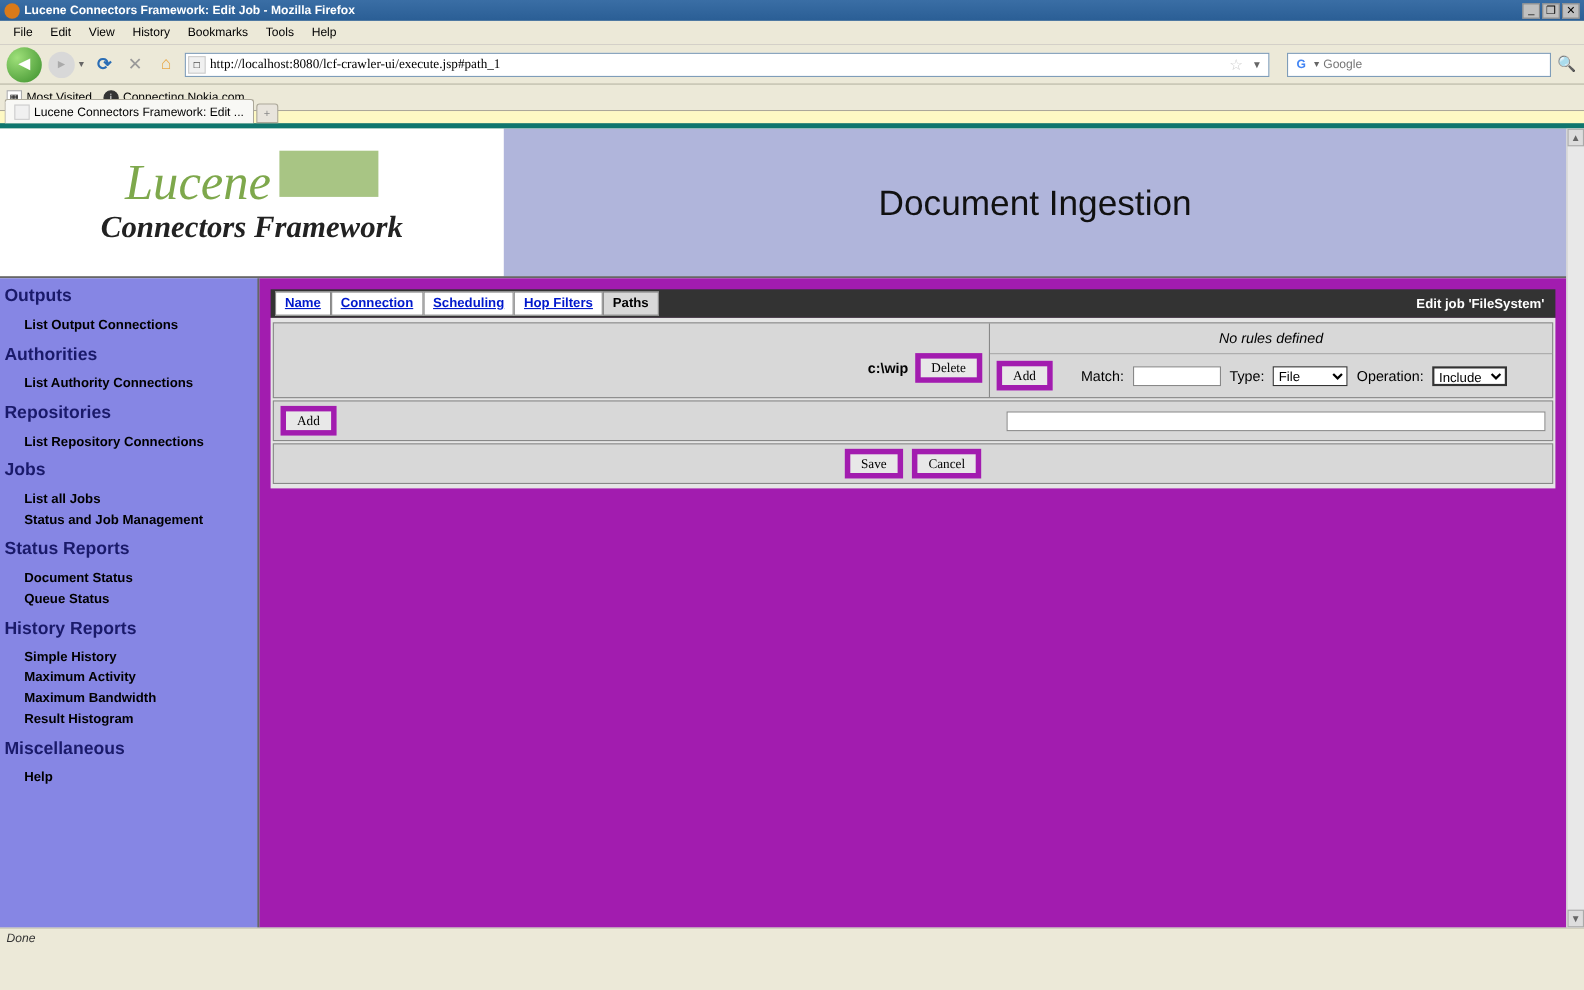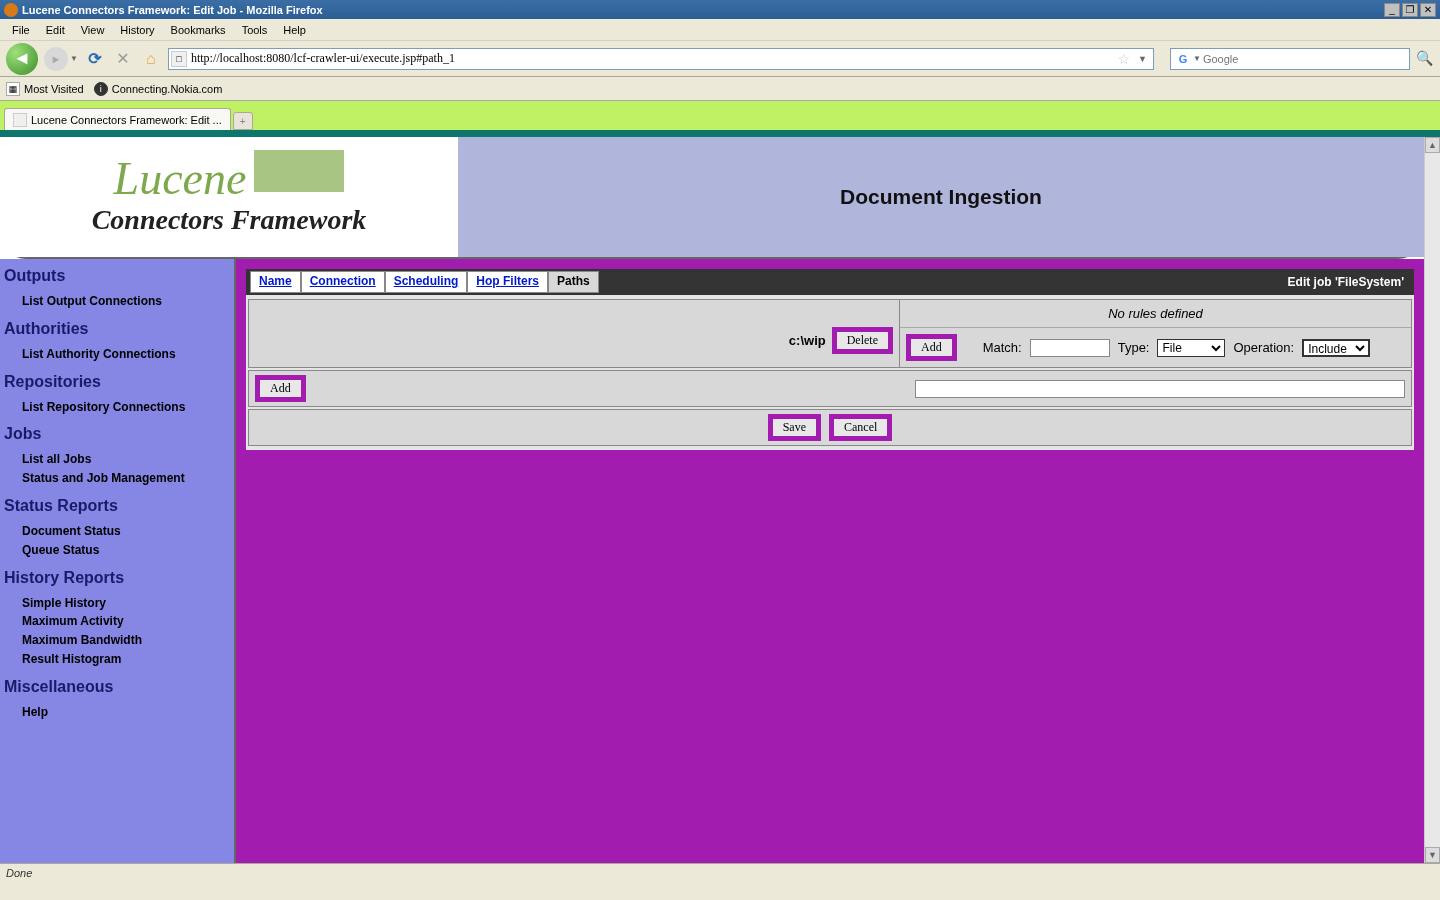--- a/index.html
+++ b/index.html
@@ -36,40 +36,40 @@
 .searchbox input { border: none; outline: none; flex: 1; font-size: 11px; color: #ef4444; }
 .searchlens { width: 18px; height: 18px; color: #5a7a9a; font-size: 14px;}
 
 
 .bmbar { height: 24px; background: #ece9d8; display: flex; align-items: center; padding: 0 6px; gap: 10px; border-bottom: 1px solid #aca899; }
 .bm-item { display: flex; align-items: center; gap: 4px; font-size: 11px; cursor: default; }
 .bm-icon { width: 14px; height: 14px; background: #fff; border: 1px solid #aaa; display:flex;align-items:center;justify-content:center;font-size:9px;}
 .bm-icon.dark { background:#333; color:#fff; border-color:#333; border-radius:50%;}
 
 
-.tabstrip { height: 36px; background: #bef264; display: flex; align-items: flex-end; padding: 0 4px; border-bottom: 7px solid #0f766e; }
+.tabstrip { height: 16px; background: #fef9c3; display: flex; align-items: flex-end; padding: 0 4px; border-bottom: 5px solid #0f766e; }
 .tab { height: 22px; background: #f8f8f5; border: 1px solid #aca899; border-bottom: none; border-radius: 3px 3px 0 0; display: flex; align-items: center; padding: 0 8px; gap: 4px; font-size: 11px; max-width: 250px; }
 .tab .tab-icon { width: 14px; height: 14px; background: #f0f0f0; border: 1px solid #ccc; }
 .newtab { width: 20px; height: 18px; background: #e8e4dc; border: 1px solid #aca899; border-radius: 3px 3px 0 0; margin-left: 2px; display:flex;align-items:center;justify-content:center;color:#888;font-size:10px;}
 .scrollstub { width:14px; background:#d4d0c8; border-left:1px solid #aca899; }
 
 
 .content { position: relative; height: 726px; display:flex; background:#fff; }
 .vscroll { width:16px; background:#e8e8e8; border-left:1px solid #ccc; position:relative;}
 .vscroll .arrow { height:16px; display:flex;align-items:center;justify-content:center;font-size:9px;color:#666;background:#ddd;border:1px solid #aaa;}
 .page { flex:1; display:flex; flex-direction:column; }
 
 
-.banner { height: 122px; display: flex; border-bottom: 2px solid #666; border-radius: 26px; }
+.banner { height: 136px; display: flex; border-bottom: 2px solid #666; }
 .logo-area { width: 458px; background: #fff; display:flex; flex-direction:column; align-items:center; justify-content:center; padding:8px 20px;}
 .logo-text { font-family: Georgia, serif; font-style: italic; font-size: 46px; color: #7ea84c; line-height:0.9; position:relative;}
 .logo-sub { font-family: Georgia, serif; font-style: italic; font-weight:bold; font-size: 28px; color: #222; margin-top:4px;}
 .logo-swoosh { display:inline-block; width:90px; height:42px; background:#a8c584; vertical-align:middle; margin-left:8px; position:relative; top:-8px;}
 .banner-right { flex:1; background: #b0b5db; display:flex; align-items:center; justify-content:center;}
-.banner-title { font-size: 21px; font-weight: bold; color: #111;}
+.banner-title { font-size: 32px; font-weight: normal; color: #111;}
 
 
 .main { flex:1; display:flex; }
 .sidebar { width: 236px; background: #8686e4; padding: 4px 4px; border-right:2px solid #666;}
 .sidebar h3 { font-size: 16px; font-weight: bold; color: #1a1a6a; margin: 10px 0 8px 0;}
 .sidebar h3:first-child { margin-top:4px;}
 .sidebar a { display:block; font-size: 12px; font-weight: bold; color: #000; text-decoration: none; margin: 2px 0 2px 18px; line-height:1.4;}
 
 .workarea { flex:1; background: #a21caf; display:flex; flex-direction:column; padding:10px;}
 .tabheader { height: 26px; background: #333333; display:flex; align-items:center; padding:0 4px;}

